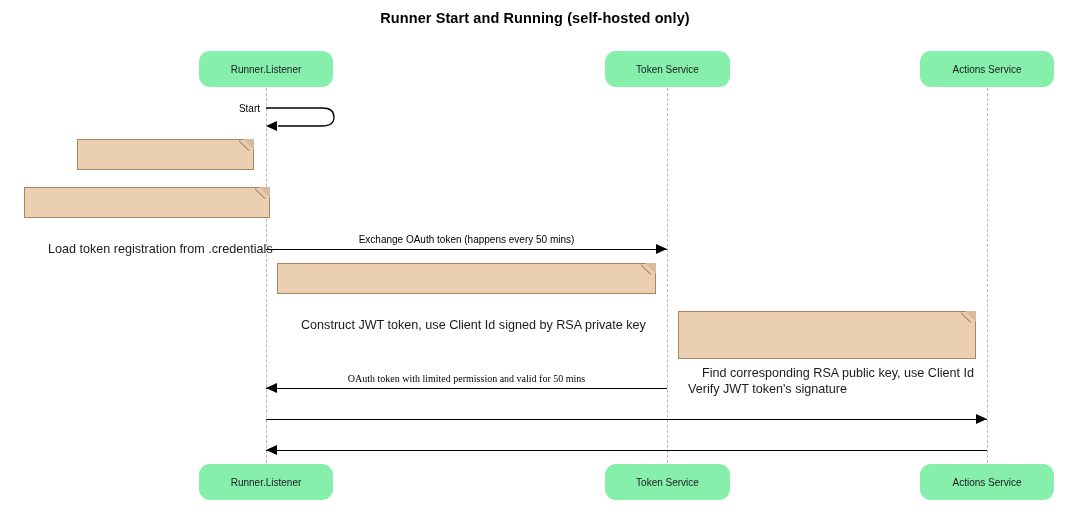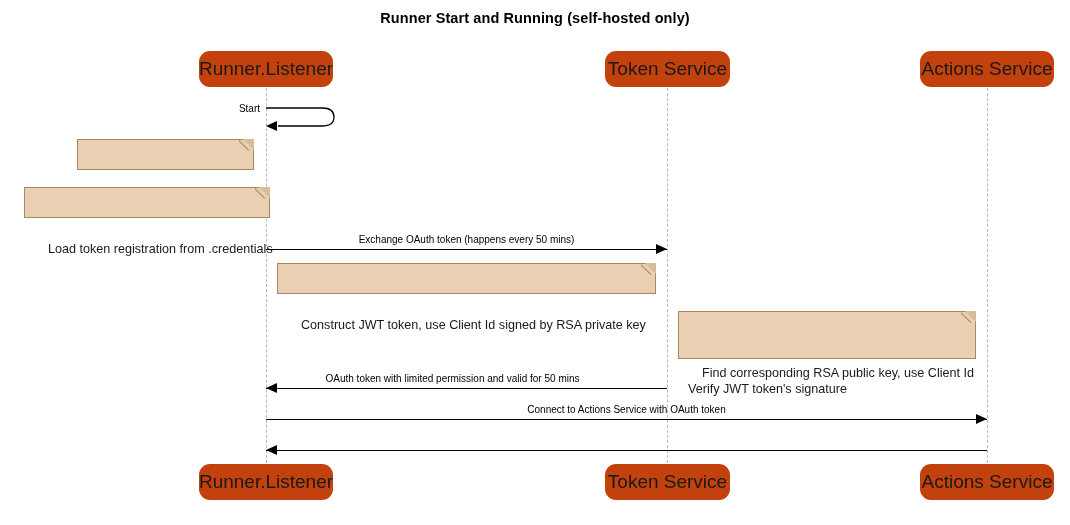--- a/index.html
+++ b/index.html
@@ -26,24 +26,24 @@
     top: 10px;
     width: 1070px;
     text-align: center;
     font-size: 14.5px;
     font-weight: bold;
     color: #000000;
     letter-spacing: 0.1px;
   }
   .participant {
     position: absolute;
-    background: #c2410c;
+    background: #86efac;
     border-radius: 11px;
     color: #1a1a1a;
-    font-size: 19px;
+    font-size: 10px;
     display: flex;
     align-items: center;
     justify-content: center;
     box-sizing: border-box;
     white-space: nowrap;
   }
   .lifeline {
     position: absolute;
     width: 0;
     border-left: 1px dashed #b9b9b9;
@@ -177,24 +177,23 @@
     <span>Construct JWT token, use Client Id signed by RSA private key</span>
   </div>
 
   <div class="note" style="left:678px; top:311px; width:298px; height:48px;">
     <span class="fold"></span>
     <span class="fold-edge"></span>
     <span>Find corresponding RSA public key, use Client Id
 Verify JWT token's signature</span>
   </div>
 
-  <div class="msg-label" style="left:252px; top:373px; width:401px;">OAuth token with limited permission and valid for 50 mins</div>
+  <div class="msg-label" style="left:266px; top:373px; width:401px;font-family:Liberation Serif, serif;">OAuth token with limited permission and valid for 50 mins</div>
   <div class="msg-line" style="left:266px; top:388px; width:401px;"></div>
   <div class="arrowhead arrow-left" style="left:266px; top:383px;"></div>
 
-  <div class="msg-label" style="left:266px; top:404px; width:721px;">Connect to Actions Service with OAuth token</div>
   <div class="msg-line" style="left:266px; top:419px; width:721px;"></div>
   <div class="arrowhead arrow-right" style="left:976px; top:414px;"></div>
 
   <div class="msg-line" style="left:266px; top:450px; width:721px;"></div>
   <div class="arrowhead arrow-left" style="left:266px; top:445px;"></div>
 
 </div>
 
 </body></html>

